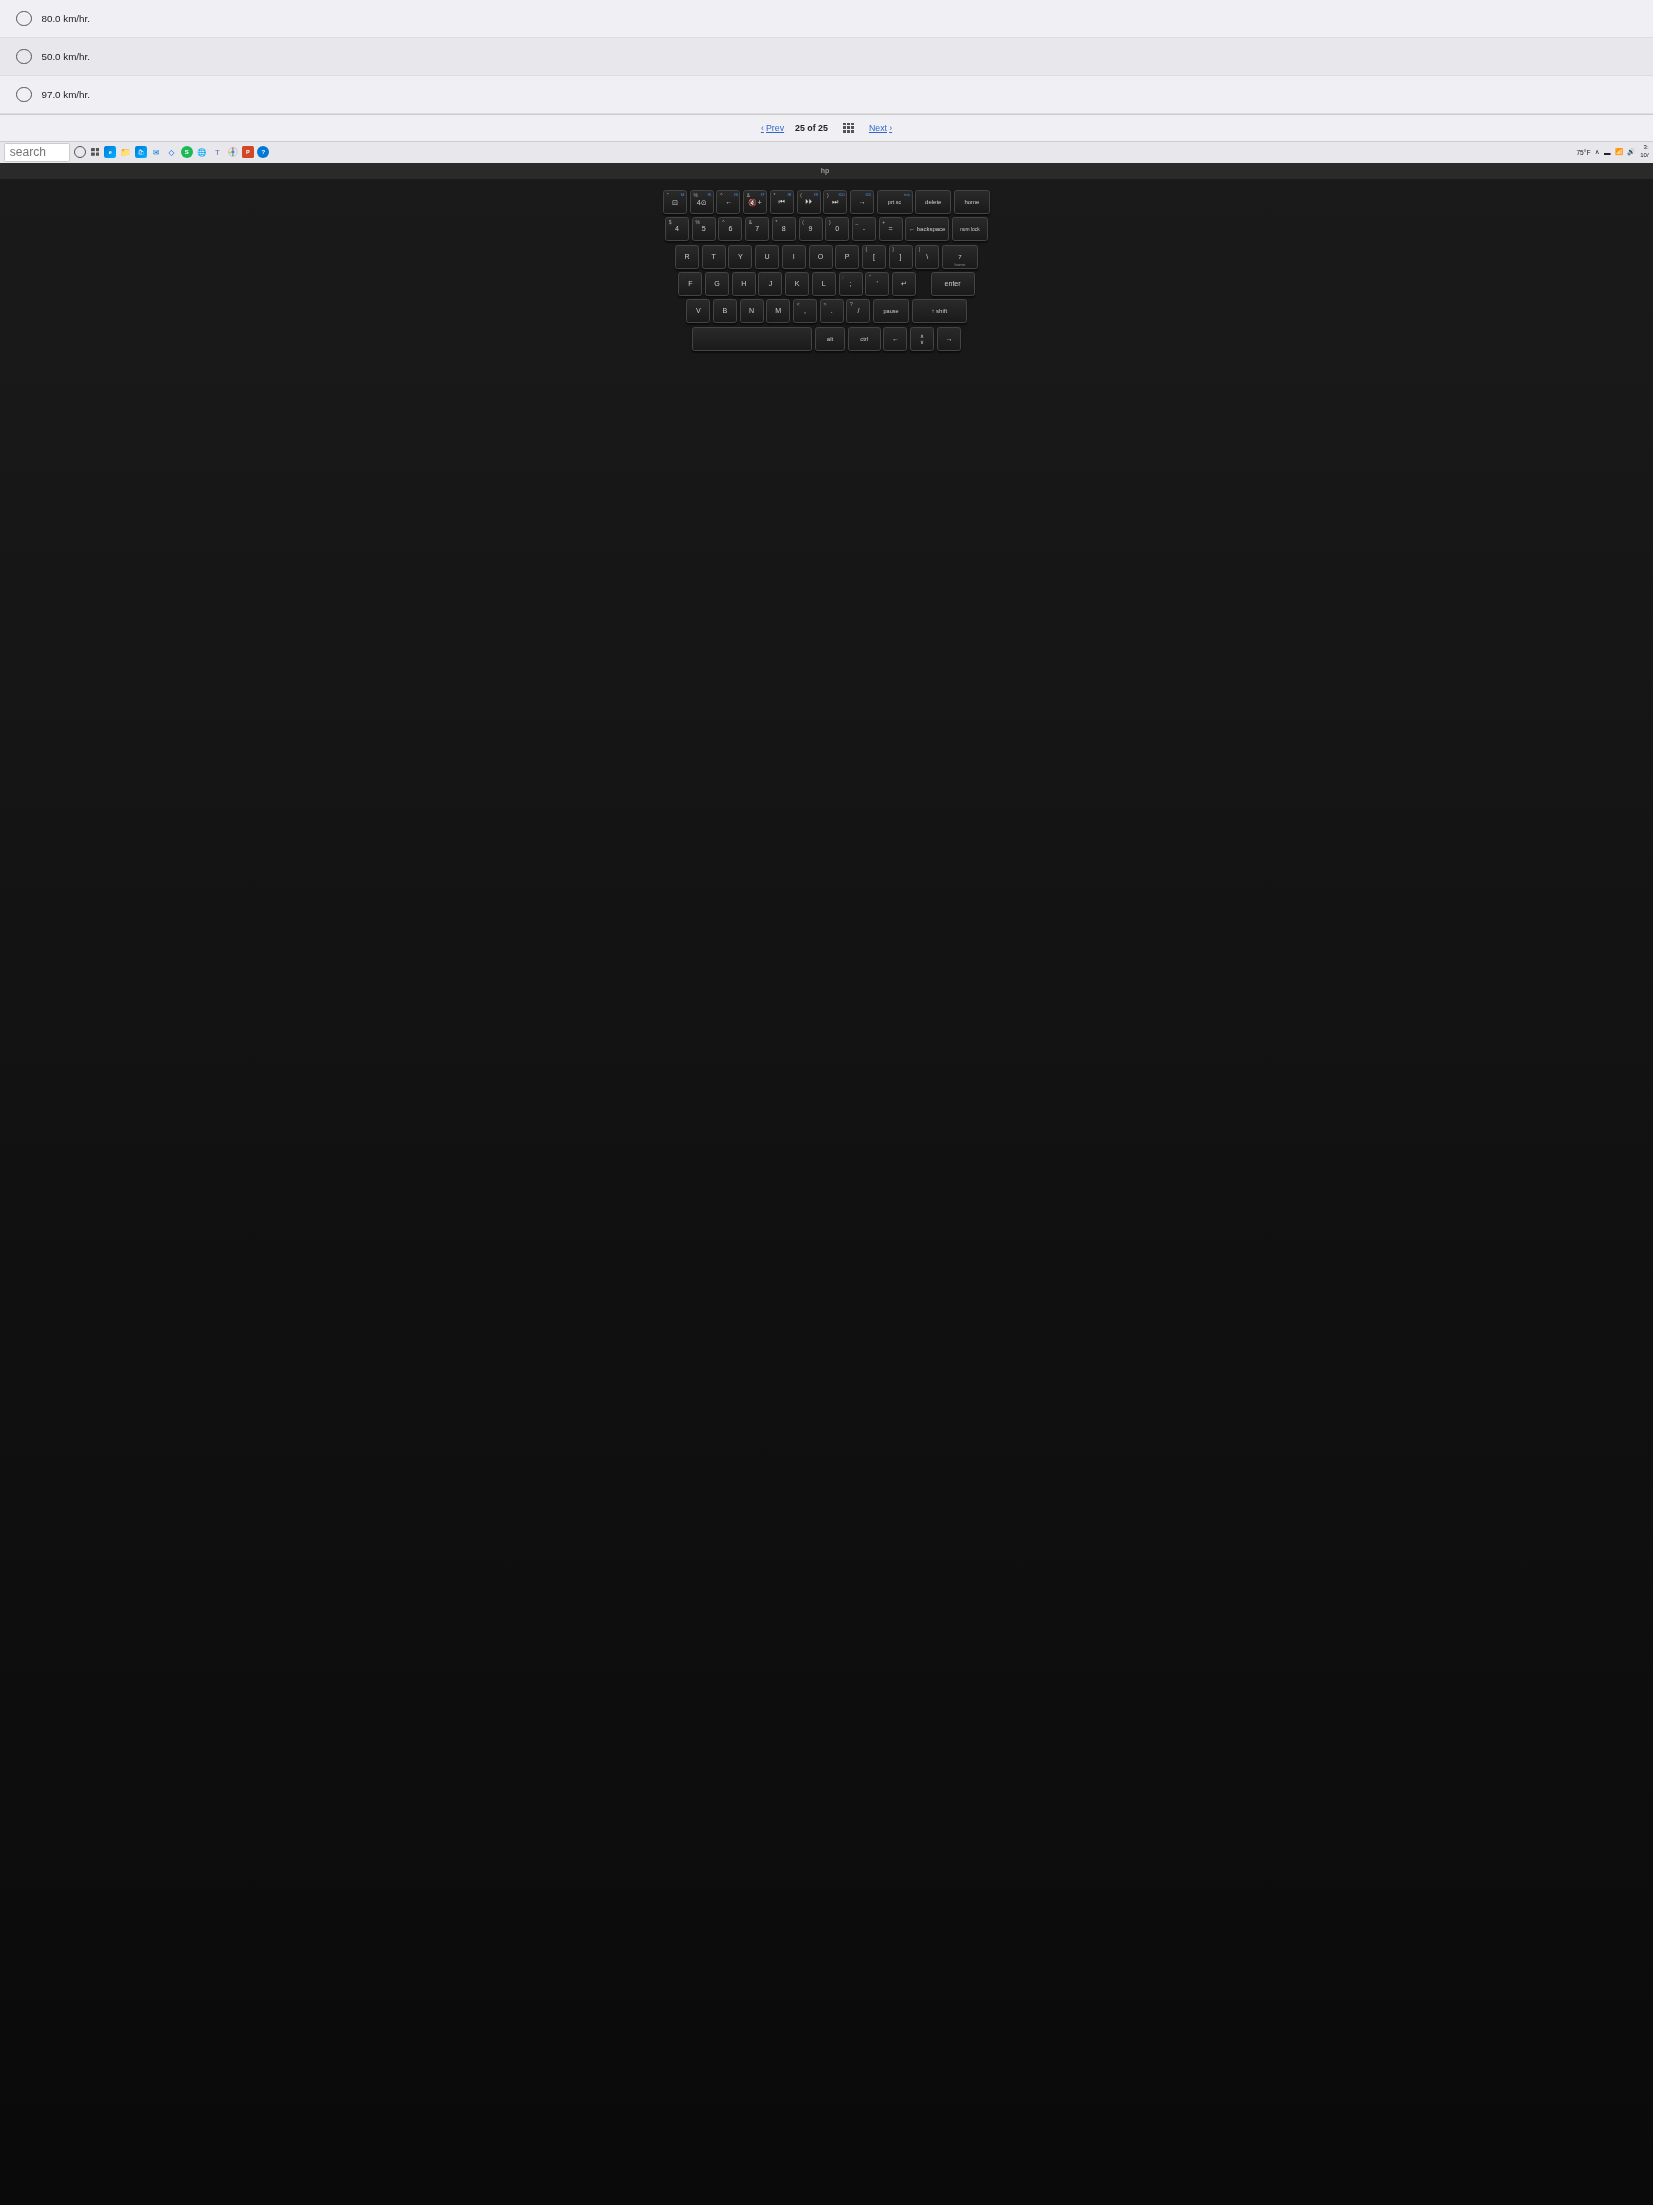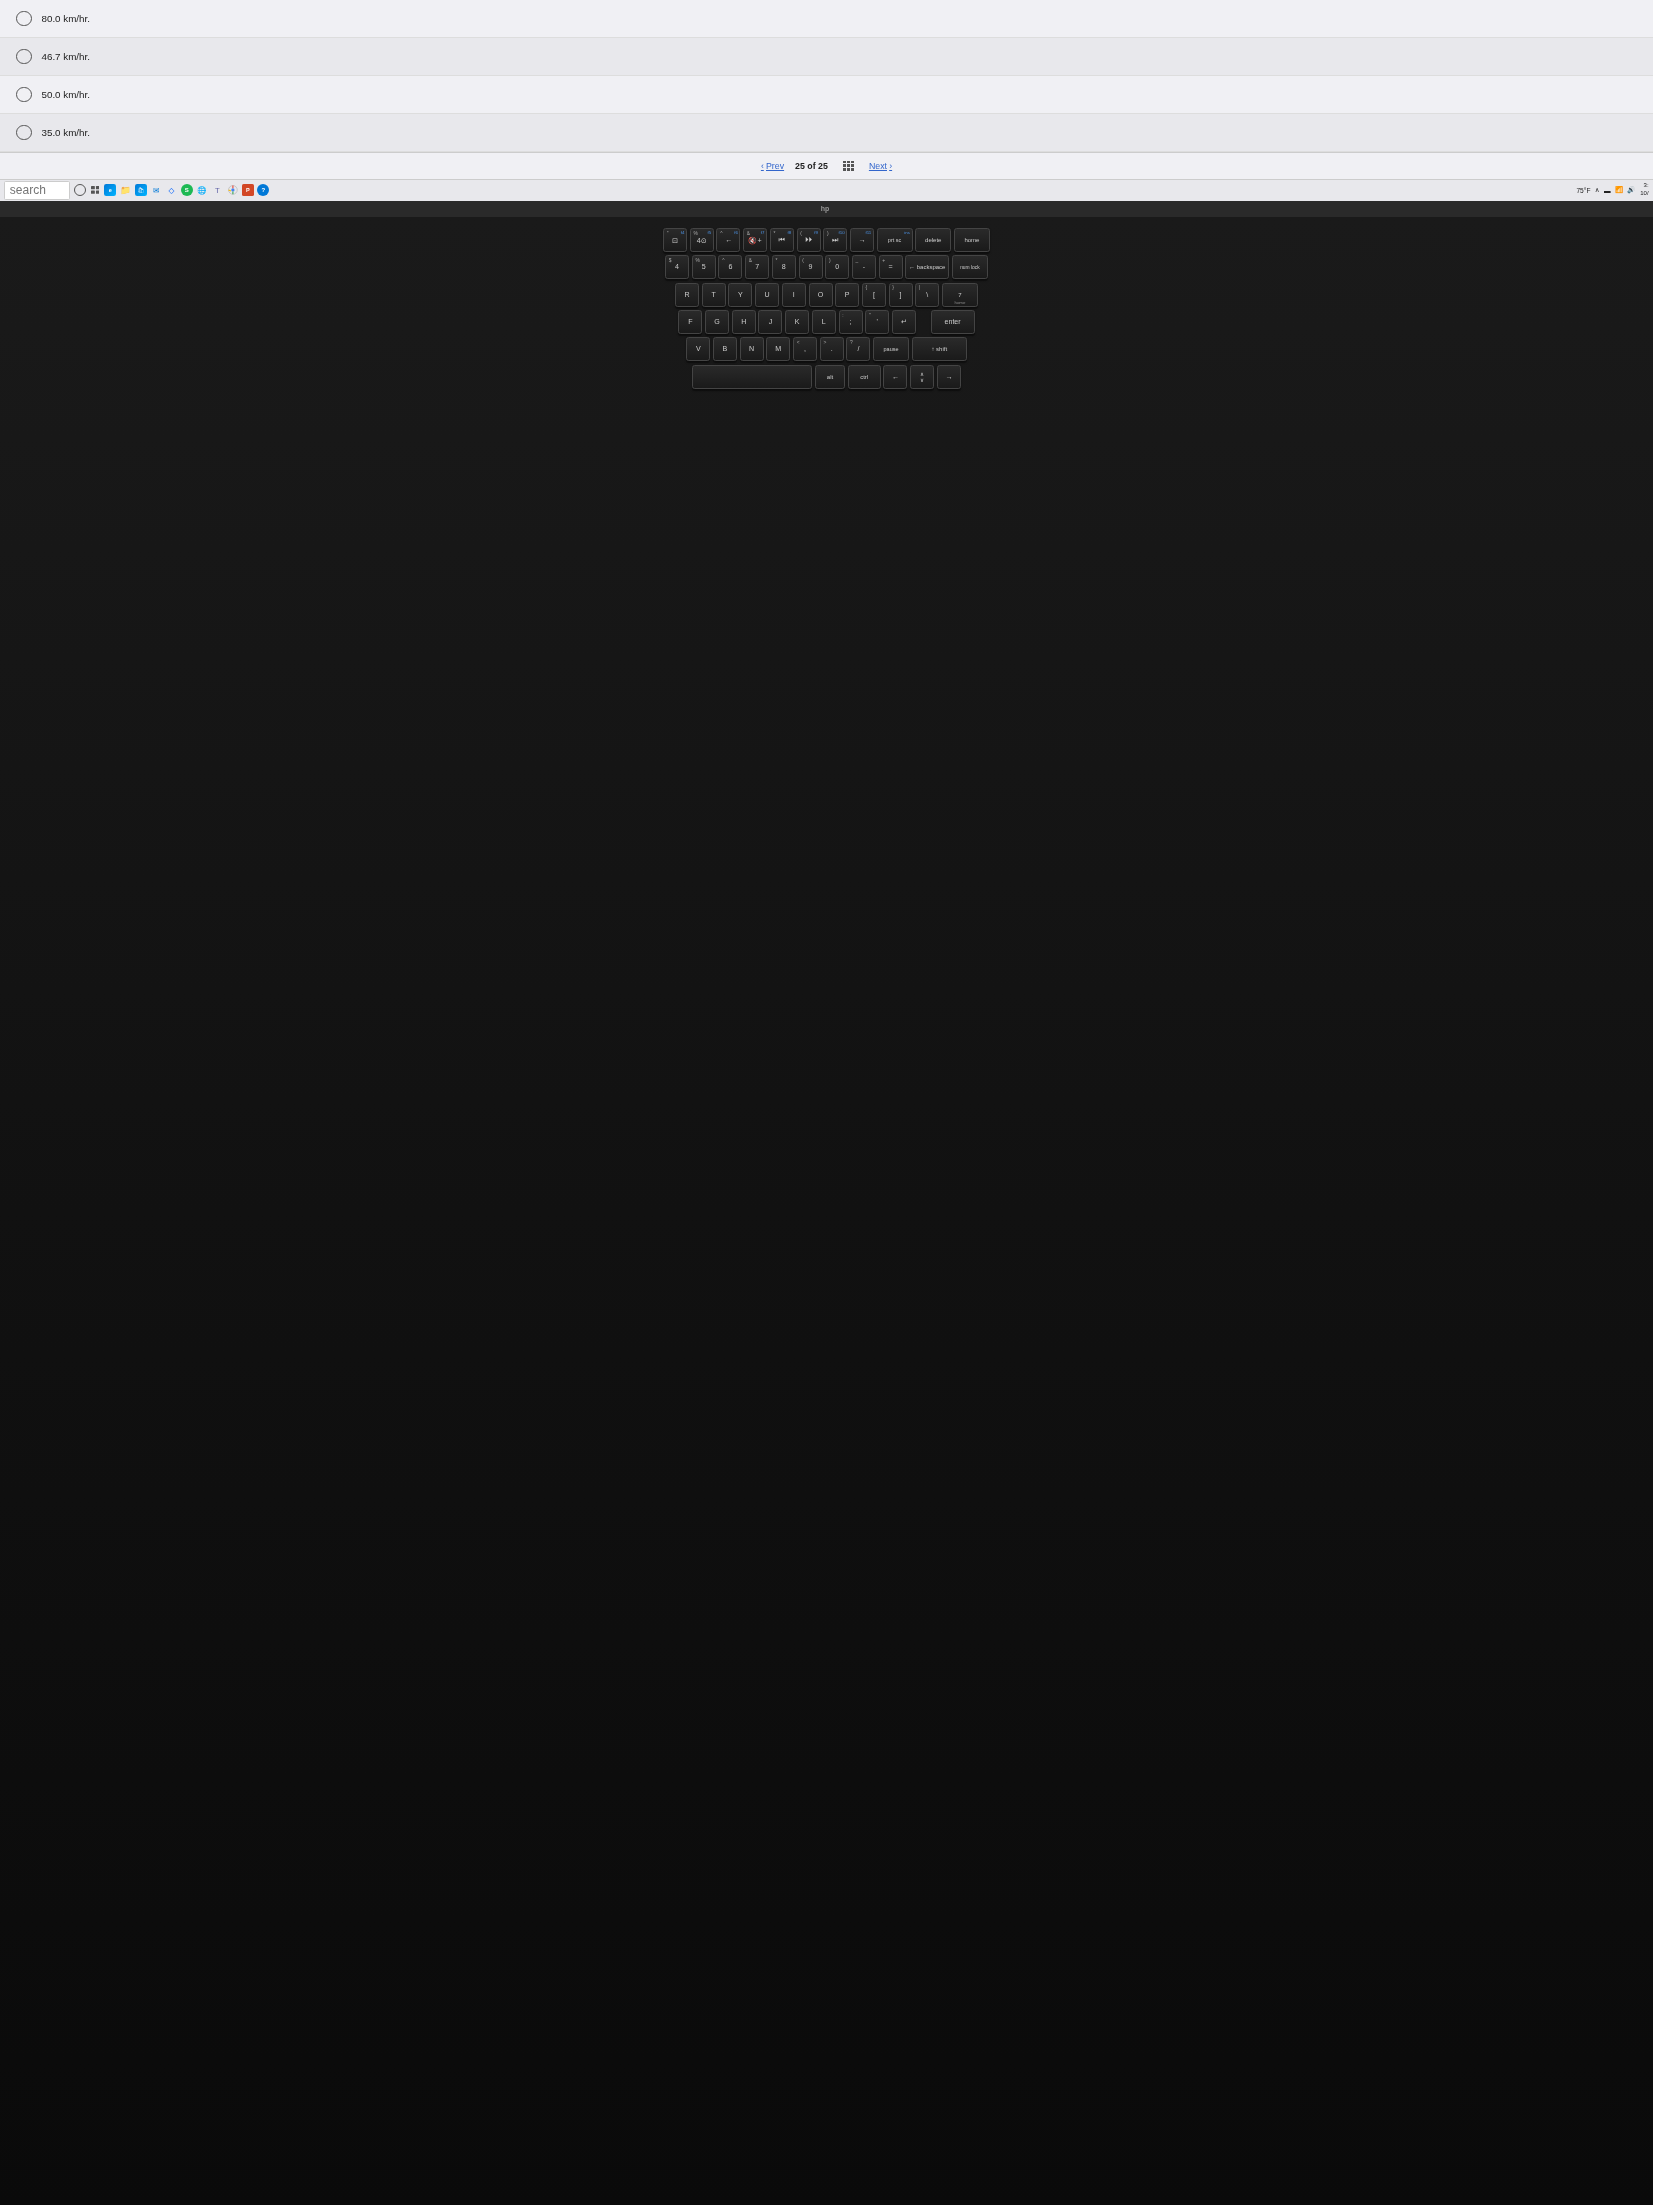--- a/index.html
+++ b/index.html
@@ -331,33 +331,29 @@
 
 <div class="screen">
 
   <div class="quiz-content">
 
     <div class="answer-option">
       <div class="radio-circle"></div>
       <span class="answer-text">80.0 km/hr.</span>
     </div>
 
-    <div class="answer-option">
-      <div class="radio-circle"></div>
-      <span class="answer-text">46.7 km/hr.</span>
-    </div>
 
     <div class="answer-option">
       <div class="radio-circle"></div>
       <span class="answer-text">50.0 km/hr.</span>
     </div>
 
     <div class="answer-option">
       <div class="radio-circle"></div>
-      <span class="answer-text">35.0 km/hr.</span>
+      <span class="answer-text">97.0 km/hr.</span>
     </div>
 
 
   </div>
 
   <div class="nav-bar">
     <button class="nav-btn">
       ‹ <span>Prev</span>
     </button>
     <span class="nav-page-info">25 of 25</span>

